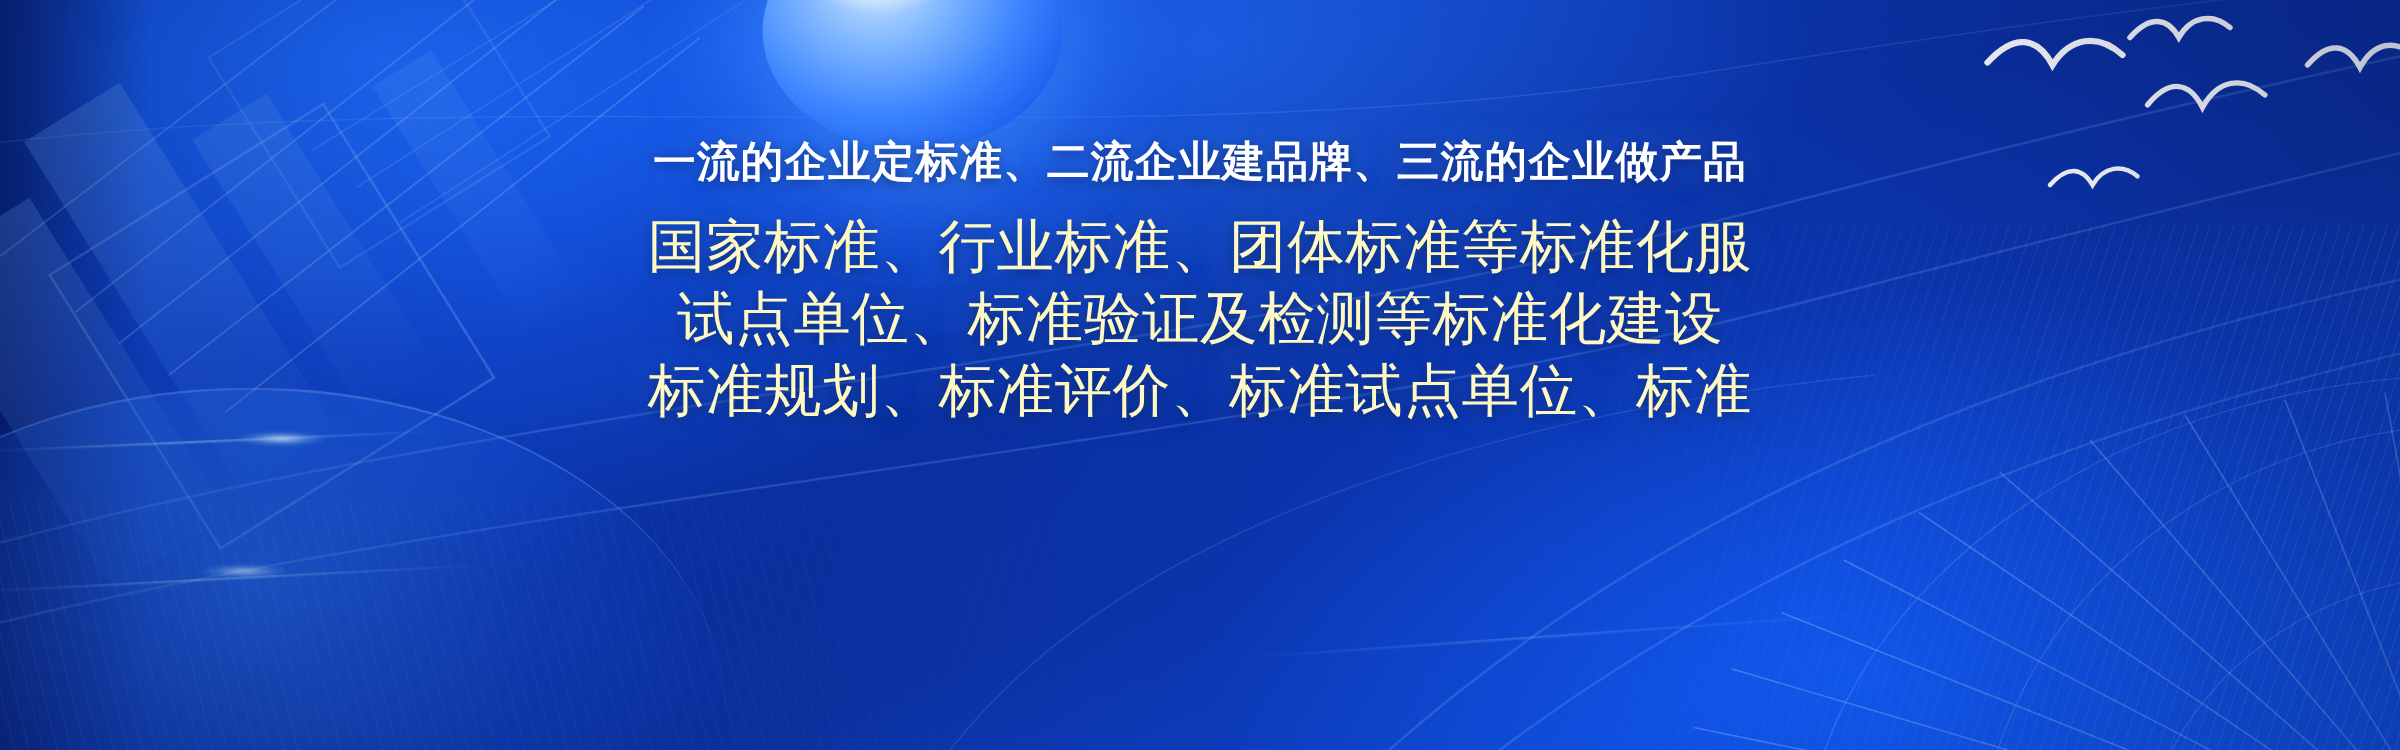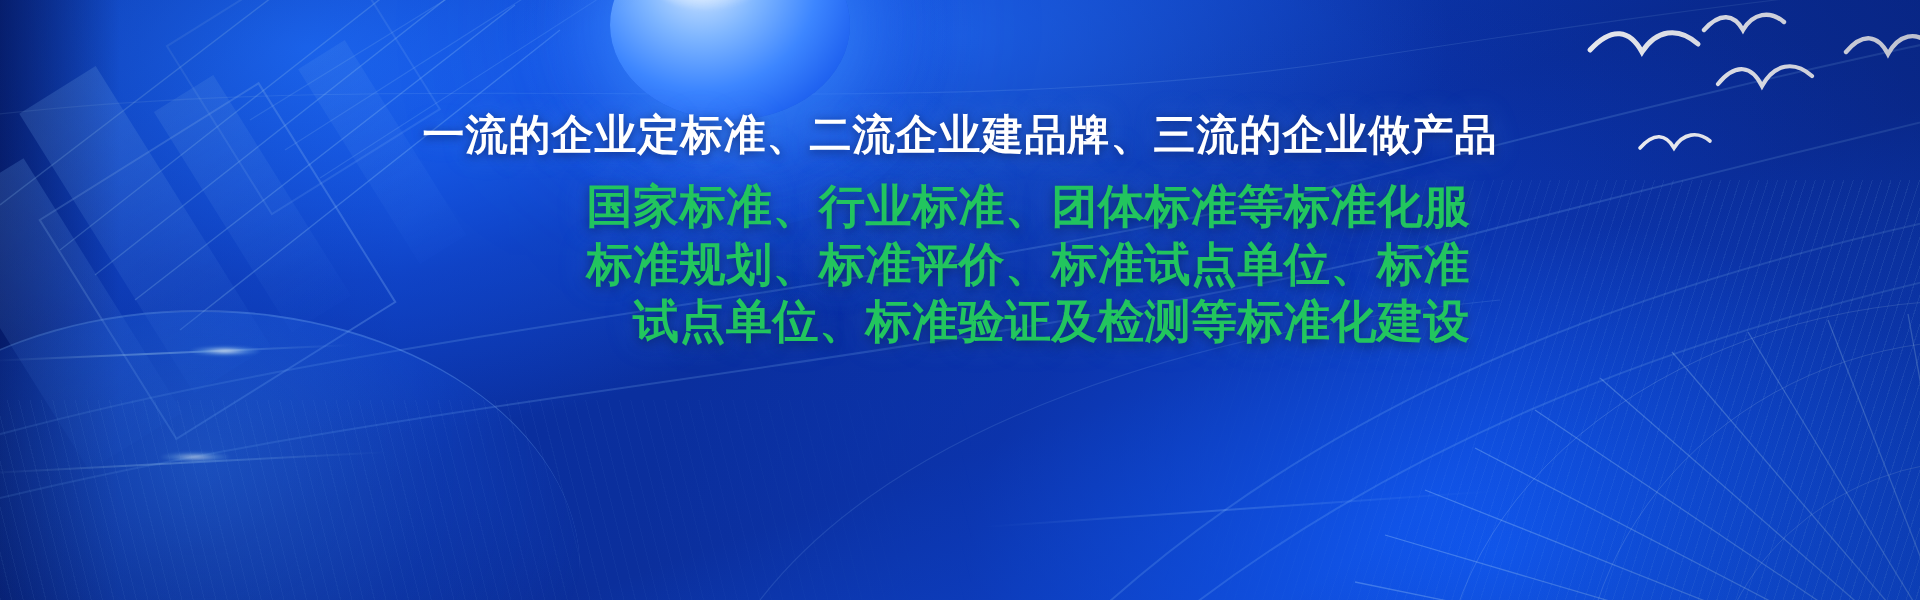--- a/index.html
+++ b/index.html
@@ -102,35 +102,35 @@
 
   
   .text-layer{
     position:absolute; inset:0;
     display:flex; flex-direction:column; align-items:center;
     z-index:40;
   }
   .headline{
     margin-top:110px;
     color:#ffffff;
-    font-size:42px;
+    font-size:34px;
     font-weight:700;
     letter-spacing:1px;
     line-height:1.2;
     text-shadow:0 2px 10px rgba(5,25,90,.75), 0 0 26px rgba(90,160,255,.45);
     white-space:nowrap;
   }
   .body-copy{
     margin-top:18px;
     width:1020px;
-    color:#22c55e;
+    color:#fef9c3;
     font-size:46px;
-    font-weight:700;
+    font-weight:400;
     line-height:1.25;
-    text-align:right;
+    text-align:center;
     letter-spacing:.5px;
     text-shadow:0 3px 12px rgba(5,25,90,.80), 0 0 30px rgba(80,150,255,.40);
   }
 </style>
 </head>
 <body>
 
 <div id="banner">
 
   <div class="bg-base"></div>
@@ -218,18 +218,18 @@
     </g>
   </svg>
 
   <div class="bg-vignette"></div>
 
   <div class="text-layer">
     <div class="headline">一流的企业定标准、二流企业建品牌、三流的企业做产品</div>
 
     <div class="body-copy">
       <div>国家标准、行业标准、团体标准等标准化服</div>
+      <div>试点单位、标准验证及检测等标准化建设</div>
       <div>标准规划、标准评价、标准试点单位、标准</div>
-      <div>试点单位、标准验证及检测等标准化建设</div>
     </div>
   </div>
 
 </div>
 
 </body></html>

